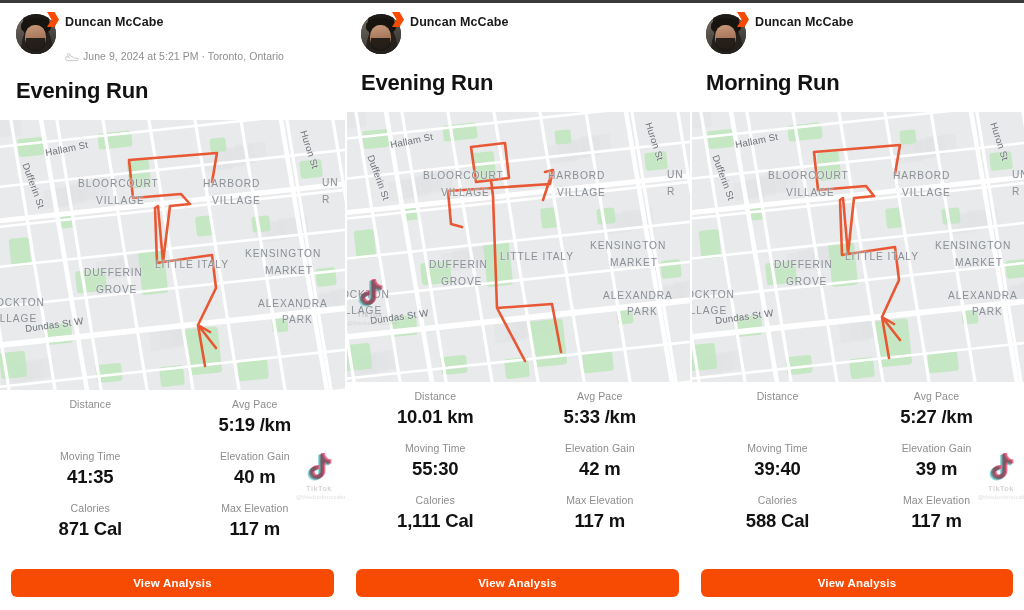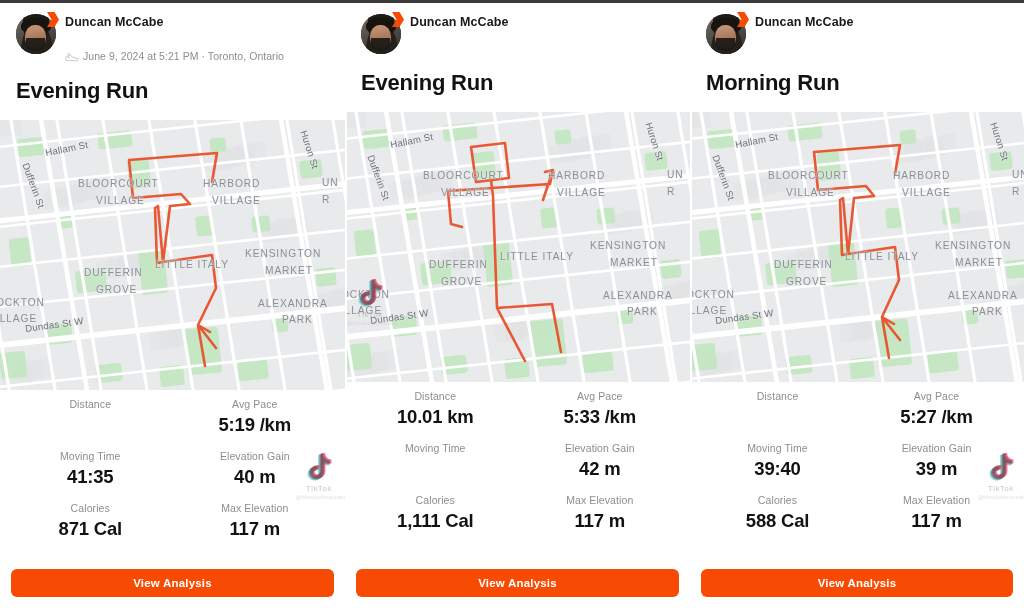--- a/index.html
+++ b/index.html
@@ -441,20 +441,21 @@
         <div class="stat">
           <div class="stat-label">Distance</div>
           <div class="stat-value">10.01 km</div>
         </div>
         <div class="stat">
           <div class="stat-label">Avg Pace</div>
           <div class="stat-value">5:33 /km</div>
         </div>
         <div class="stat">
           <div class="stat-label">Moving Time</div>
+          <div class="stat-value">55:30</div>
         </div>
         <div class="stat">
           <div class="stat-label">Elevation Gain</div>
           <div class="stat-value">42 m</div>
         </div>
         <div class="stat">
           <div class="stat-label">Calories</div>
           <div class="stat-value">1,111 Cal</div>
         </div>
         <div class="stat">

